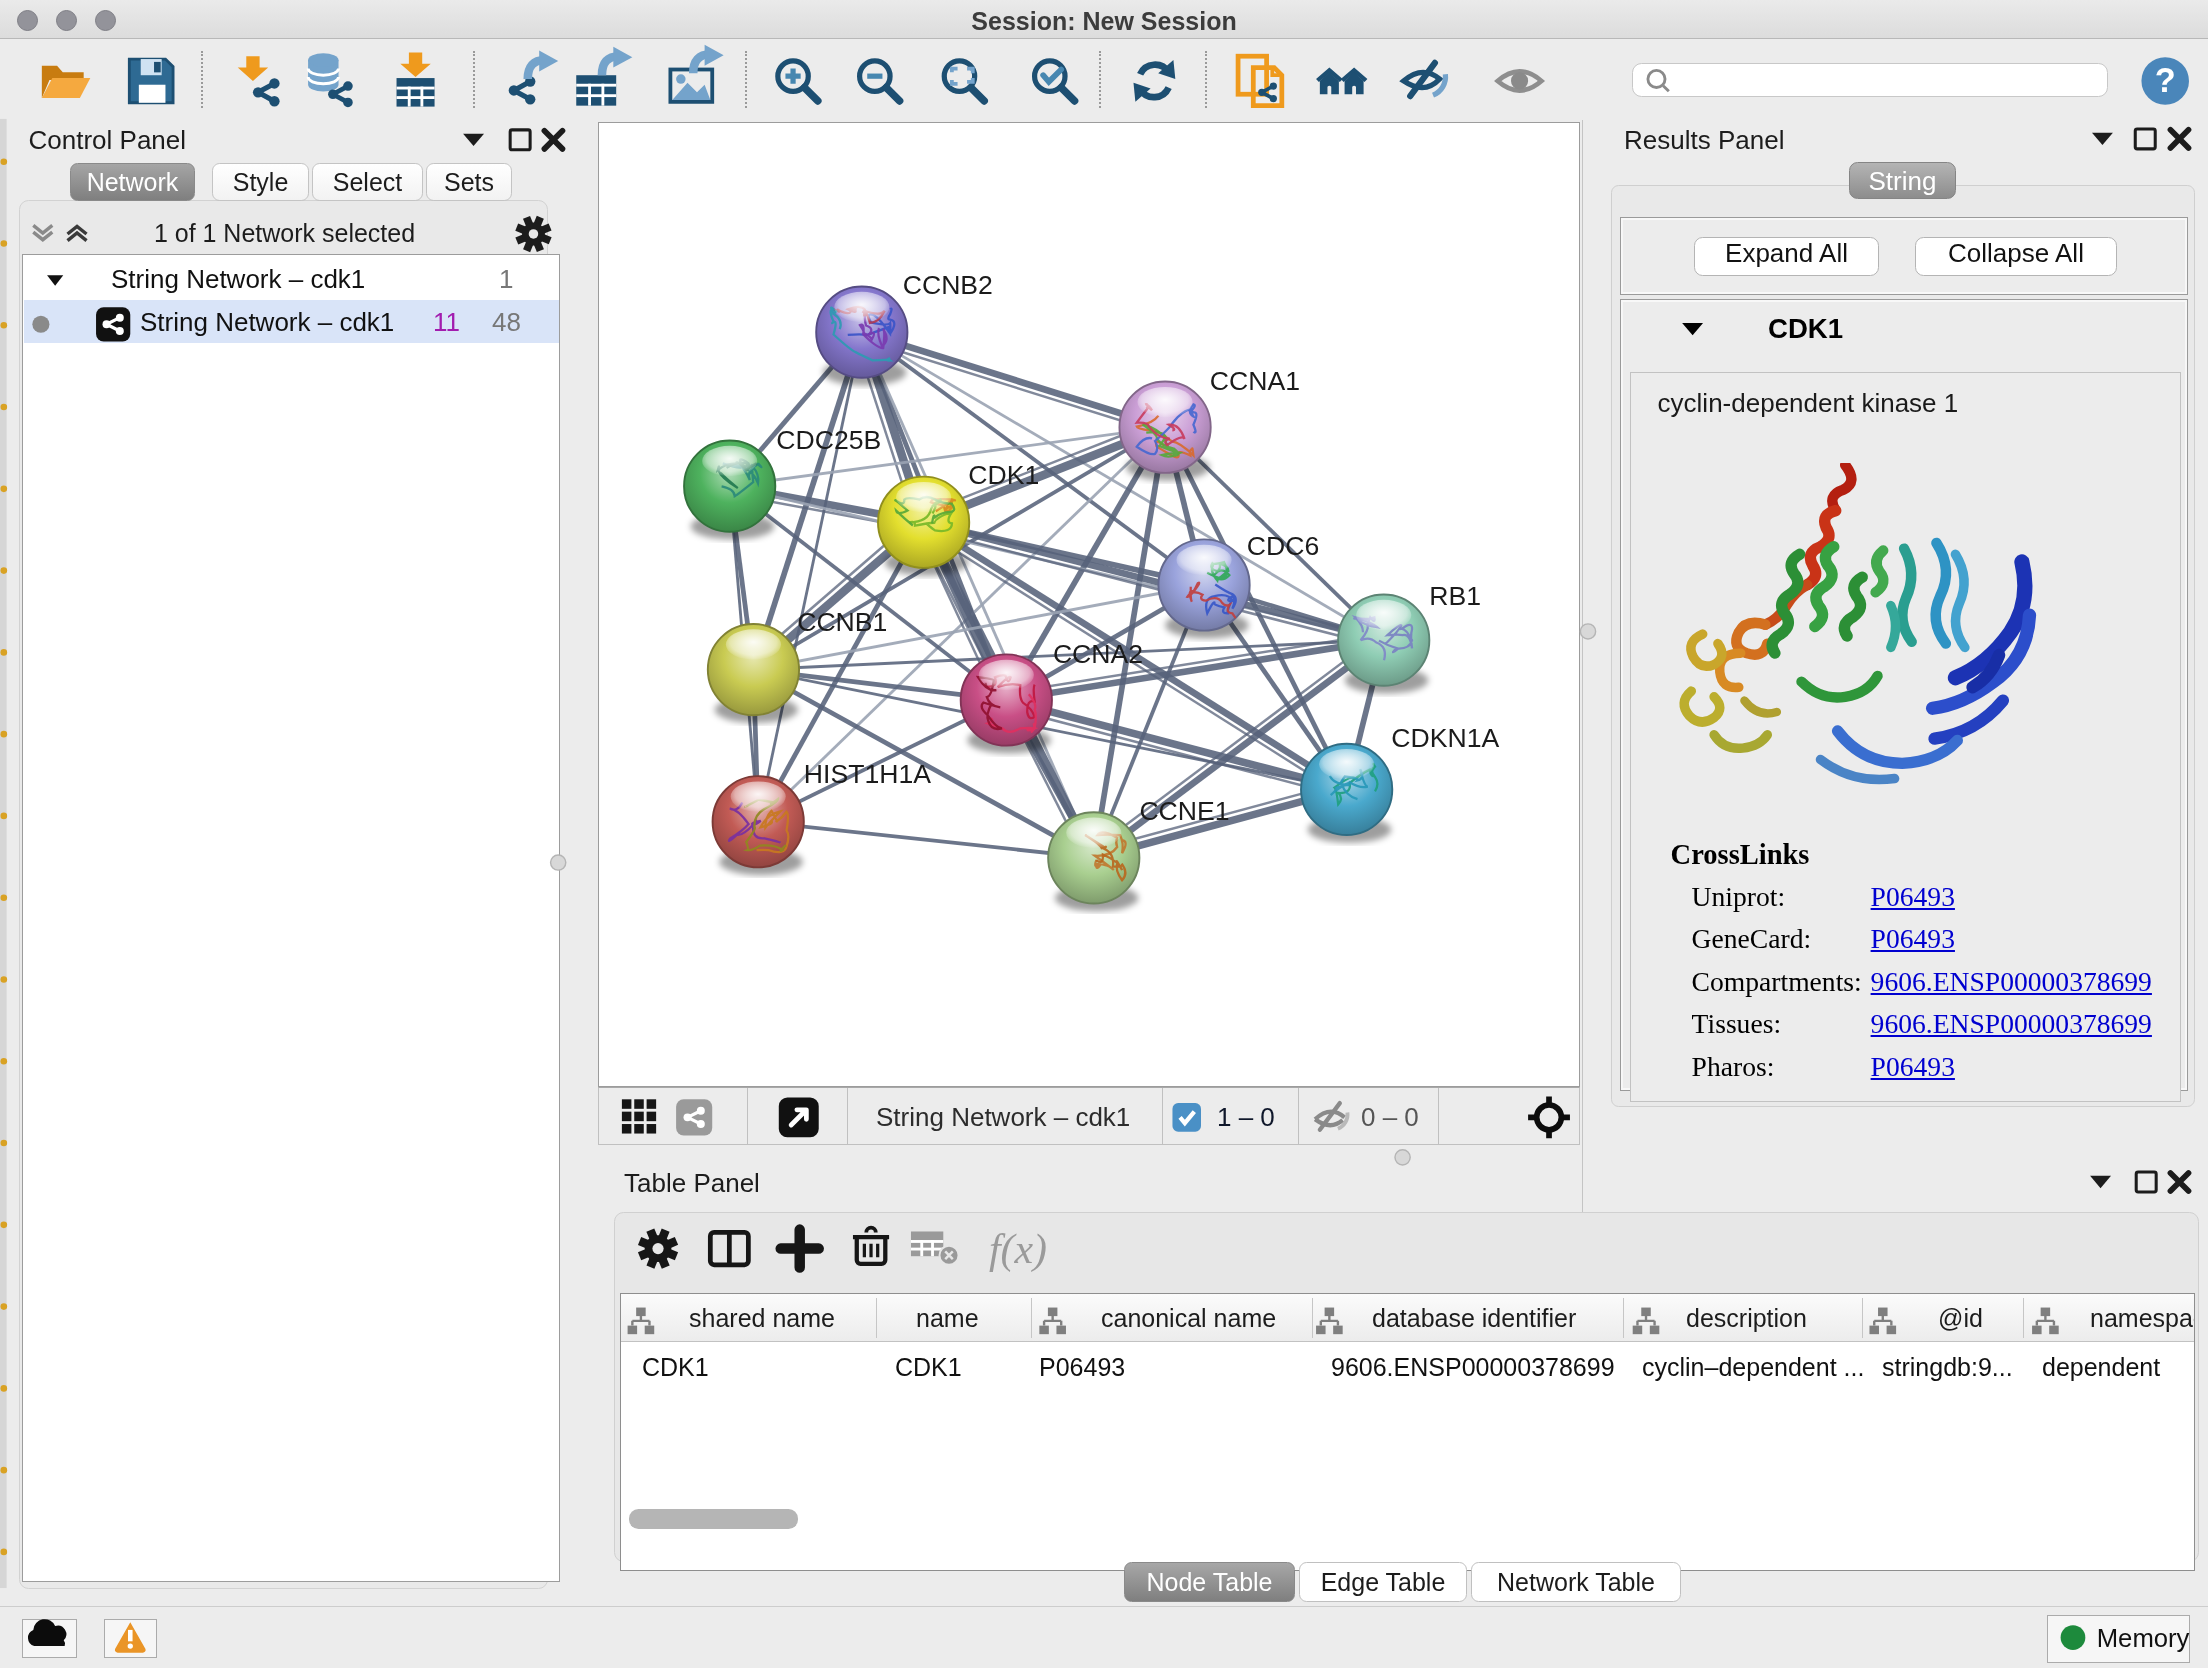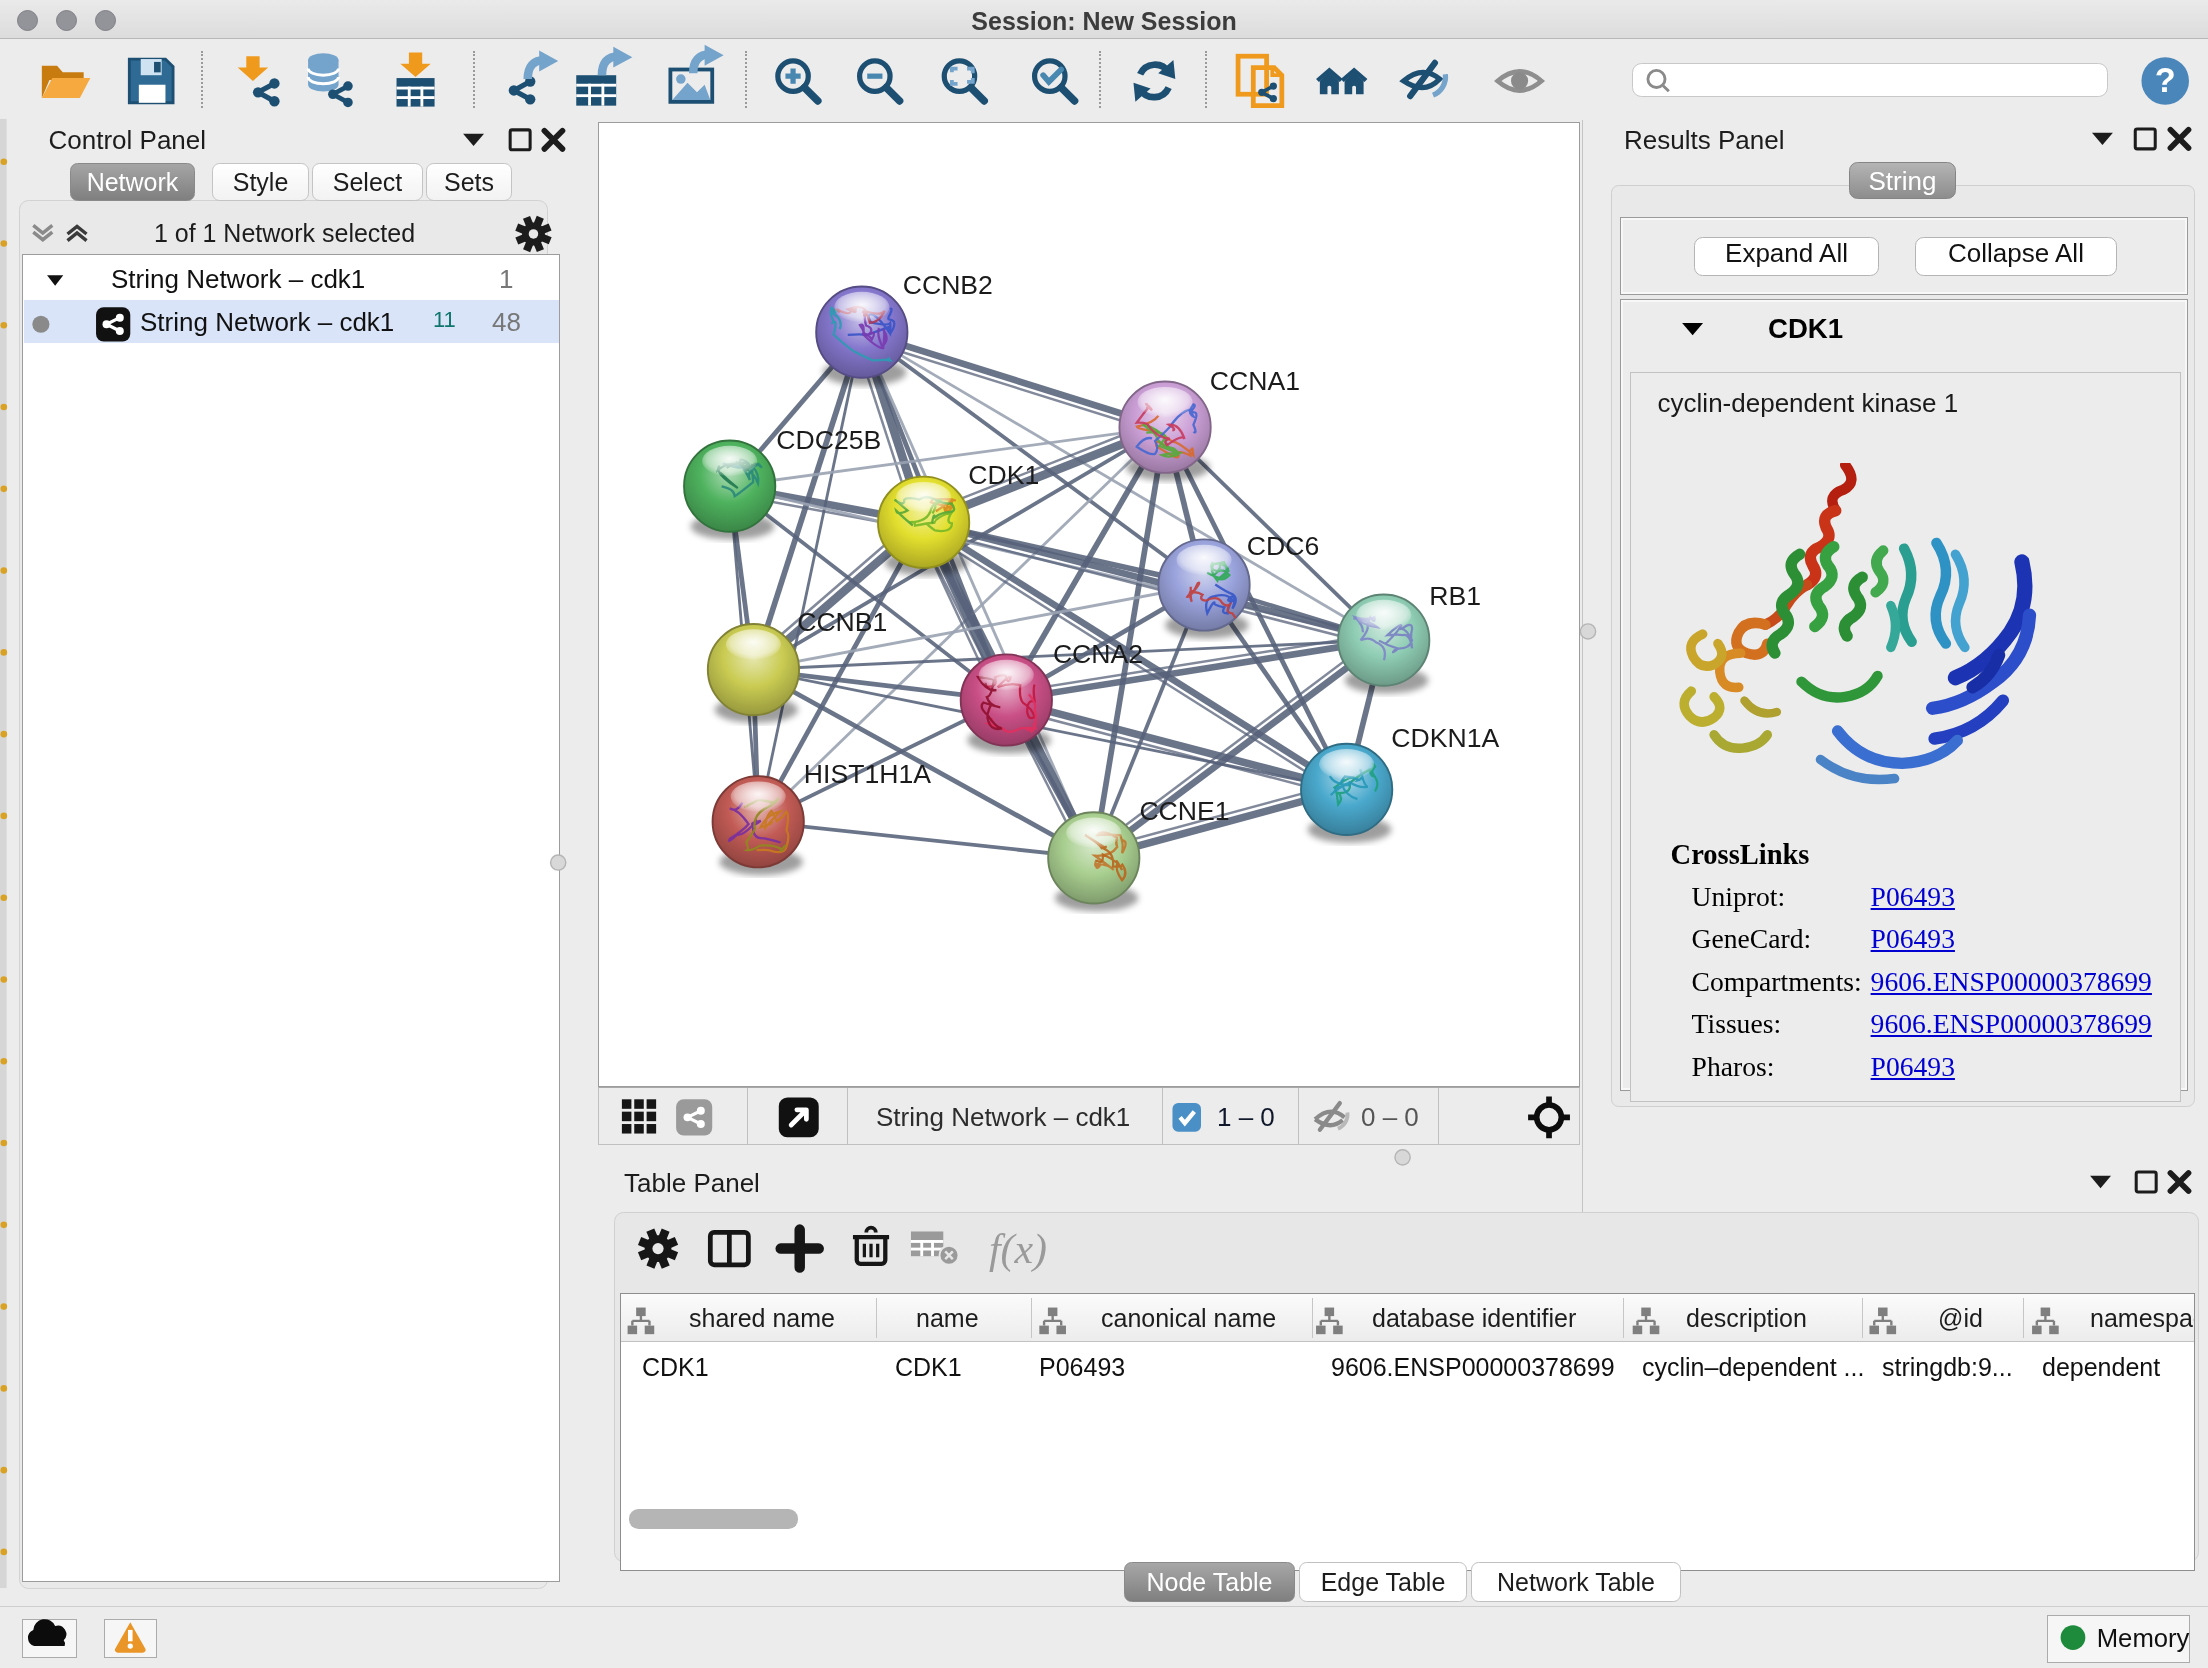--- a/index.html
+++ b/index.html
@@ -19,21 +19,21 @@
 #toolbar { left:0; top:40px; width:2208px; height:79px; background:#ececec; }
 .sep { position:absolute; top:11.4px; height:57px; width:0;
   border-left:2.9px dotted #9a9a9a; }
 #searchbox { position:absolute; left:1632px; top:23px; width:476px; height:34px;
   background:#fff; border:1.9px solid #c8c8c8; border-radius:9.5px; }
 
 
 .ptitle { font-size:26px; color:#1c1c1c; }
 
 
-#cp-title { left:28.5px; top:125px;margin-left:20px; }
+#cp-title { left:28.5px; top:125px; }
 #cp-box { left:19px; top:200px; width:529px; height:1389px; background:#e9e9e9;
   border:1px solid #d2d2d2; border-radius:9.5px; }
 .tab { position:absolute; top:163px; height:38px; border:1px solid #c4c4c4;
   background:linear-gradient(#ffffff,#f2f2f2); border-radius:7.6px;
   font-size:25px; color:#1c1c1c; text-align:center; line-height:36px; }
 .tabsel { background:linear-gradient(#a5a5a5,#7f7f7f); color:#fff; border-color:#8a8a8a; }
 #cp-bar { left:22px; top:214px; width:525px; height:38px; font-size:25px; color:#1c1c1c; text-align:center; line-height:38px; }
 #cp-list { left:22px; top:254px; width:538px; height:1328px; background:#fff; border:1px solid #9c9c9c; }
 #cp-row2 { position:absolute; left:1px; top:45px; width:535px; height:43px; background:#d9e4f8; }
 
@@ -256,21 +256,21 @@
   <div class="tab tabsel" style="left:70px; width:125px;">Network</div>
   <div class="tab" style="left:212px; width:97px;">Style</div>
   <div class="tab" style="left:312px; width:111px;">Select</div>
   <div class="tab" style="left:426px; width:86px;">Sets</div>
   <div class="abs" id="cp-bar">1 of 1 Network selected</div>
   <div class="abs" id="cp-list">
     <div style="position:absolute; left:88px; top:8.6px; font-size:26px; color:#111;">String Network – cdk1</div>
     <div style="position:absolute; left:476px; top:8.6px; font-size:26px; color:#777;">1</div>
     <div id="cp-row2">
       <div style="position:absolute; left:116px; top:6.7px; font-size:26px; color:#111;">String Network – cdk1</div>
-      <div style="position:absolute; left:409px; top:6.7px; font-size:22px; color:#0f766e;">11</div>
+      <div style="position:absolute; left:409px; top:6.7px; font-size:26px; color:#a21caf;">11</div>
       <div style="position:absolute; left:468px; top:6.7px; font-size:26px; color:#777;">48</div>
     </div>
   </div>
 
   <div class="abs" id="netwrap"><svg width="981" height="963" viewBox="0 0 1031 1013">
         <defs>
           <filter id="blur1">
             <feGaussianBlur stdDeviation="3.5"></feGaussianBlur>
           </filter>
           <radialGradient id="ng0" cx="0.5" cy="0.36" r="0.72">

